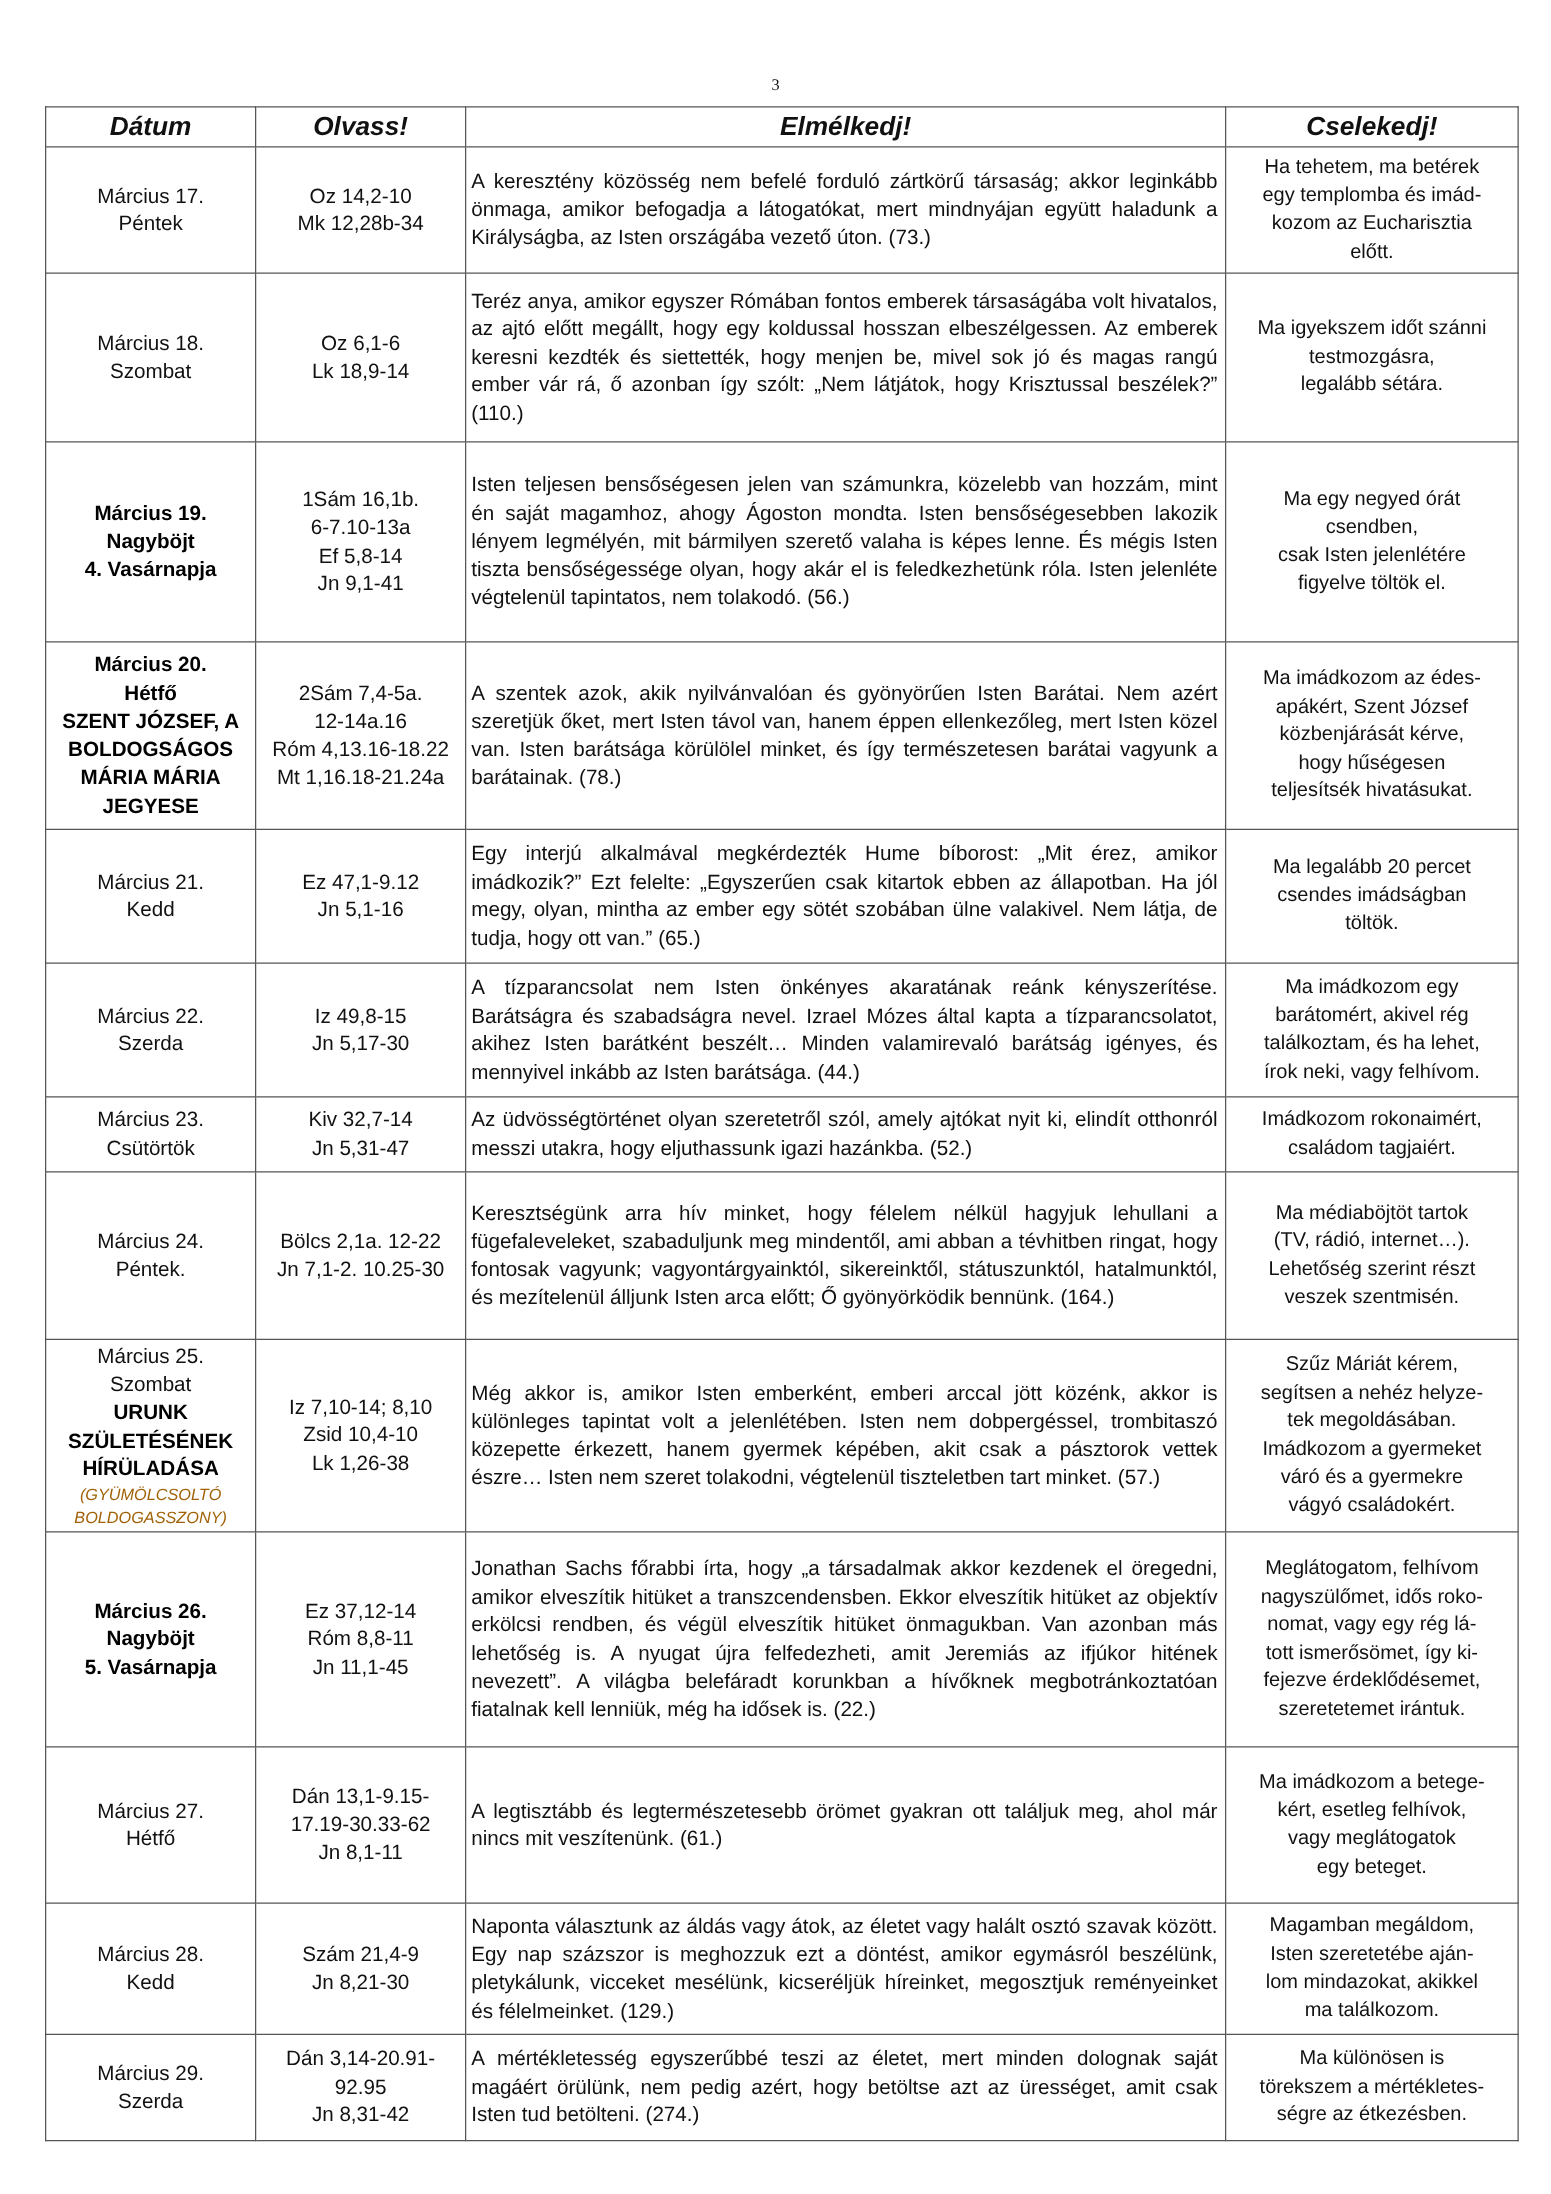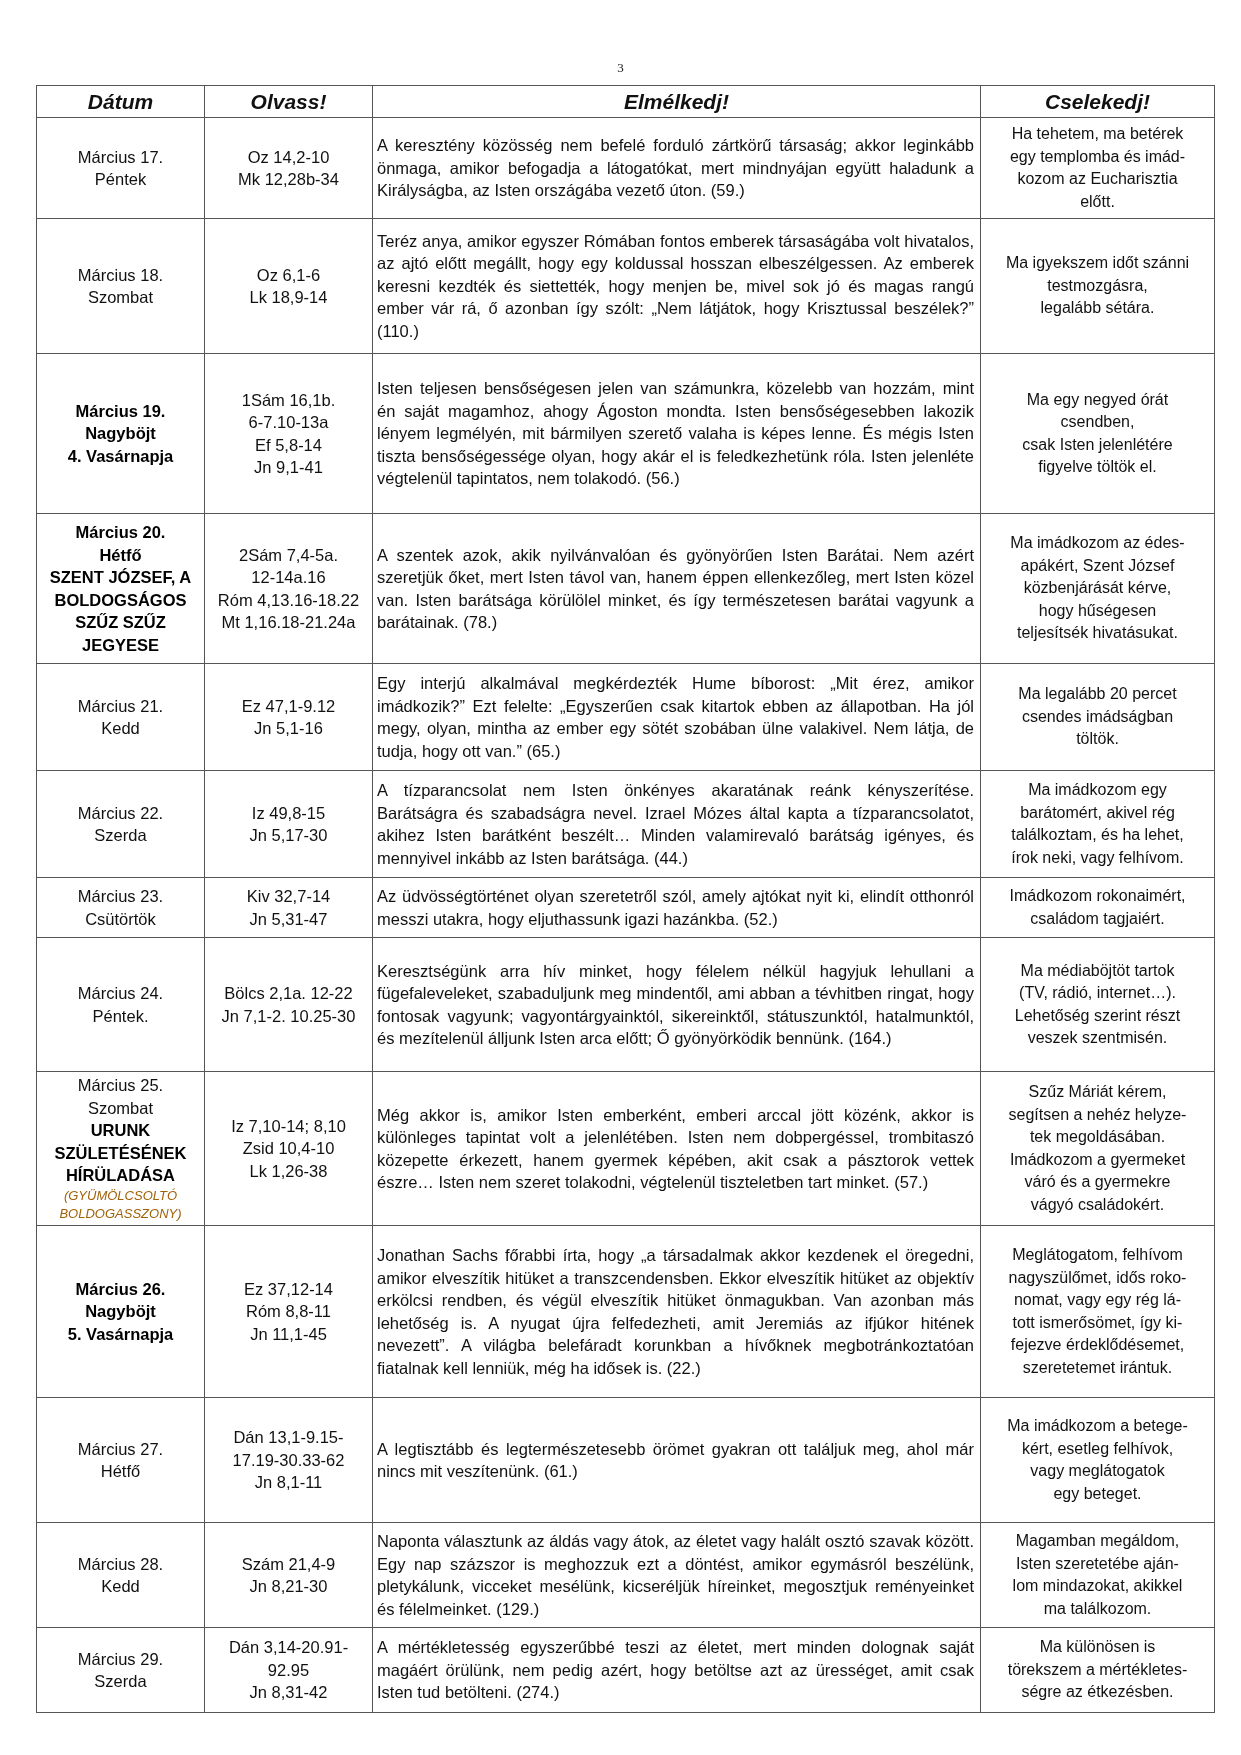--- a/index.html
+++ b/index.html
@@ -45,21 +45,21 @@
       <tr style="height: 101px;">
         <td class="date">
           <div>Március 17.</div>
           <div>Péntek</div>
         </td>
         <td class="read">
           <div>Oz 14,2-10</div>
           <div>Mk 12,28b-34</div>
         </td>
         <td class="reflect">
-          <p>A keresztény közösség nem befelé forduló zártkörű társaság; akkor leginkább önmaga, amikor befogadja a látogatókat, mert mindnyájan együtt haladunk a Királyságba, az Isten országába vezető úton. (59.)</p>
+          <p>A keresztény közösség nem befelé forduló zártkörű társaság; akkor leginkább önmaga, amikor befogadja a látogatókat, mert mindnyájan együtt haladunk a Királyságba, az Isten országába vezető úton. (73.)</p>
         </td>
         <td class="act">
           <div>Ha tehetem, ma betérek</div>
           <div>egy templomba és imád-</div>
           <div>kozom az Eucharisztia</div>
           <div>előtt.</div>
         </td>
       </tr>
       <tr style="height: 135px;">
         <td class="date">
@@ -100,21 +100,21 @@
           <div>csak Isten jelenlétére</div>
           <div>figyelve töltök el.</div>
         </td>
       </tr>
       <tr style="height: 150px;">
         <td class="date">
           <div class="red">Március 20.</div>
           <div class="red">Hétfő</div>
           <div class="red">SZENT JÓZSEF, A</div>
           <div class="red">BOLDOGSÁGOS</div>
-          <div class="red">SZŰZ SZŰZ</div>
+          <div class="red">MÁRIA MÁRIA</div>
           <div class="red">JEGYESE</div>
         </td>
         <td class="read">
           <div>2Sám 7,4-5a.</div>
           <div>12-14a.16</div>
           <div>Róm 4,13.16-18.22</div>
           <div>Mt 1,16.18-21.24a</div>
         </td>
         <td class="reflect">
           <p>A szentek azok, akik nyilvánvalóan és gyönyörűen Isten Barátai. Nem azért szeretjük őket, mert Isten távol van, hanem éppen ellenkezőleg, mert Isten közel van. Isten barátsága körülölel minket, és így termé­szetesen barátai vagyunk a barátainak. (78.)</p>

